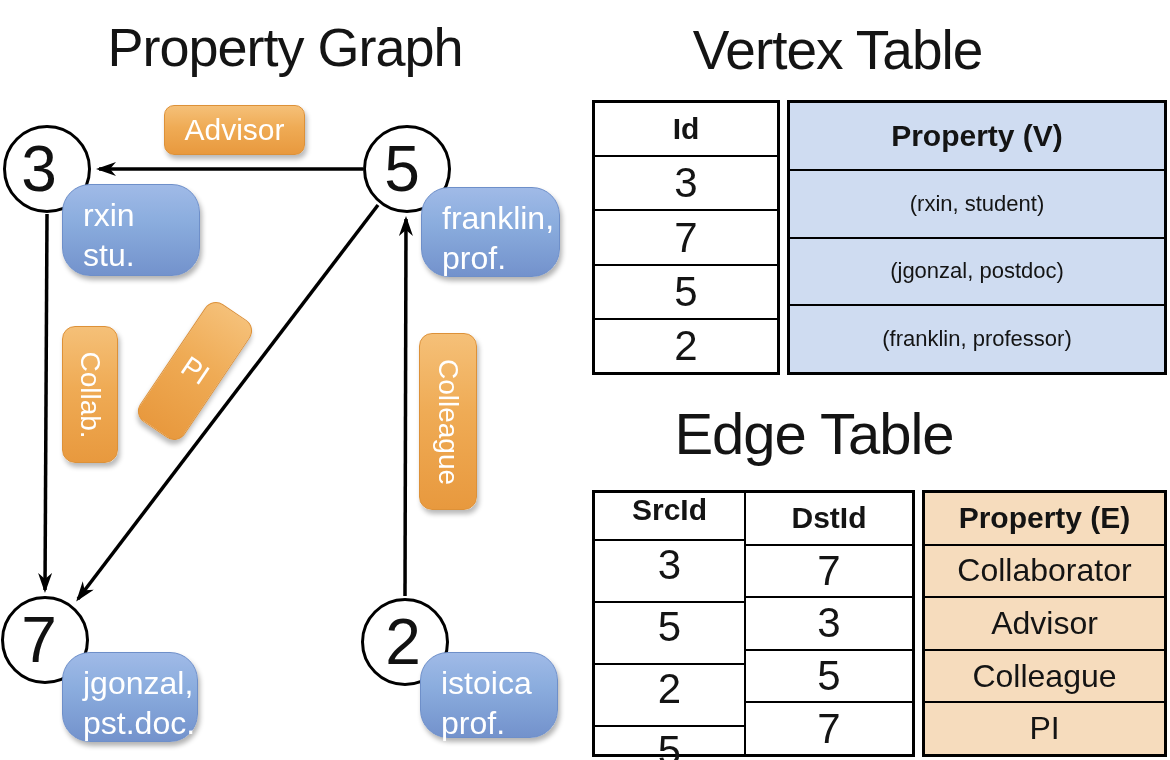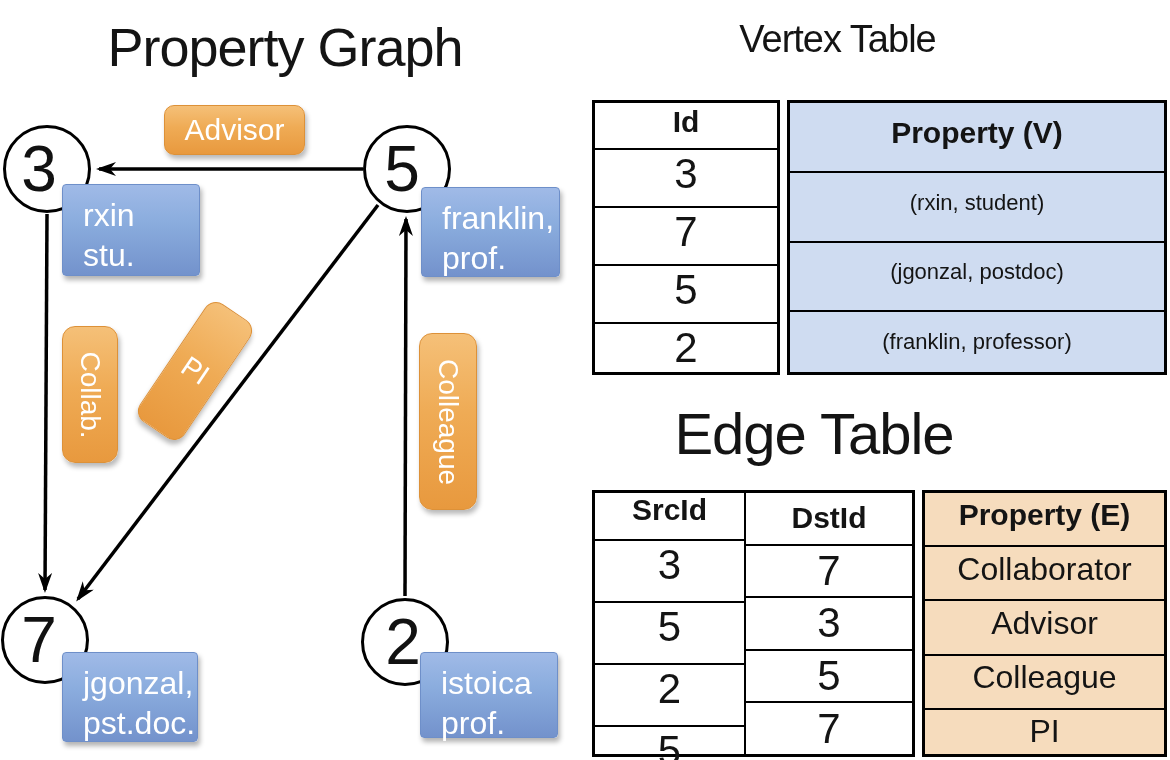--- a/index.html
+++ b/index.html
@@ -2,38 +2,38 @@
 <html><head>
 <meta charset="utf-8">
 <style>
   html,body { margin:0; padding:0; background:#fff; }
   #stage {
     position:relative; width:1170px; height:760px; background:#ffffff;
     font-family:"Liberation Sans","DejaVu Sans",sans-serif; overflow:hidden; color:#111;
   }
   .title { position:absolute; text-align:center; font-weight:300; color:#141414; letter-spacing:-1px; white-space:nowrap; }
   #pg-title { left:0;   top:16px;  width:570px; font-size:54px; }
-  #vt-title { left:585px; top:18px;  width:505px; font-size:38px; }
+  #vt-title { left:585px; top:18px;  width:505px; font-size:55px; }
   #et-title { left:559px; top:400px; width:510px; font-size:58px; }
 
   
   svg.edges { position:absolute; left:0; top:0; z-index:1; }
   .node {
     position:absolute; width:88px; height:88px; box-sizing:border-box;
     border:3.5px solid #000; border-radius:50%; background:#fff; z-index:2;
     display:flex; align-items:center; justify-content:center;
     font-size:64px; font-weight:300; color:#111;
   }
   #n3 { left:3px;   top:125px; } #n3 span { transform:translateX(-8px); }
   #n5 { left:363px; top:125px; } #n5 span { transform:translateX(-5px); }
   #n7 { left:1px;   top:596px; } #n7 span { transform:translateX(-6px); }
   #n2 { left:361px; top:598px; } #n2 span { transform:translateX(-2px); }
 
   .vlabel {
-    position:absolute; z-index:3; box-sizing:border-box; border-radius:4px;
+    position:absolute; z-index:3; box-sizing:border-box; border-radius:28px;
     background:linear-gradient(180deg,#a0bae7 0%,#8badde 40%,#7392cc 100%);
     border:1px solid #6e8fc9; box-shadow:2px 4px 5px rgba(0,0,0,0.30);
     color:#fff; font-size:32px; line-height:40px; padding:10px 18px 0 20px;
   }
   #vl-rxin     { left:62px;  top:184px; width:138px; height:92px; }
   #vl-franklin { left:421px; top:187px; width:139px; height:90px; }
   #vl-jgonzal  { left:62px;  top:652px; width:136px; height:90px; }
   #vl-istoica  { left:420px; top:652px; width:138px; height:86px; }
 
   .elabel {
@@ -47,21 +47,21 @@
   #el-collab    { left:62px;  top:326px; width:56px;  height:137px; border-radius:13px; }
   #el-colleague { left:419px; top:333px; width:58px;  height:177px; border-radius:13px; }
   #el-pi        { left:168px; top:300px; width:54px;  height:142px; border-radius:13px; transform:rotate(34deg); }
   .rot90 { transform:rotate(90deg); }
 
   
   .tcol, .tpair {
     position:absolute; box-sizing:border-box; border:3px solid #000; background:#fff;
     display:flex; z-index:2;
   }
-  .tcol  { flex-direction:column;gap:8px; }
+  .tcol  { flex-direction:column; }
   .tpair { flex-direction:row; }
   .tpair .col { display:flex; flex-direction:column; flex:1; }
   .tpair .col.divider { border-left:2.5px solid #000; }
   .cell {
     flex:1; display:flex; align-items:center; justify-content:center;
     border-top:2px solid #000; white-space:nowrap; color:#141414;
   }
   .cell:first-child { border-top:none; }
   .hdr  { font-weight:bold; font-size:30px; }
   .num  { font-size:42px; font-weight:300; }

